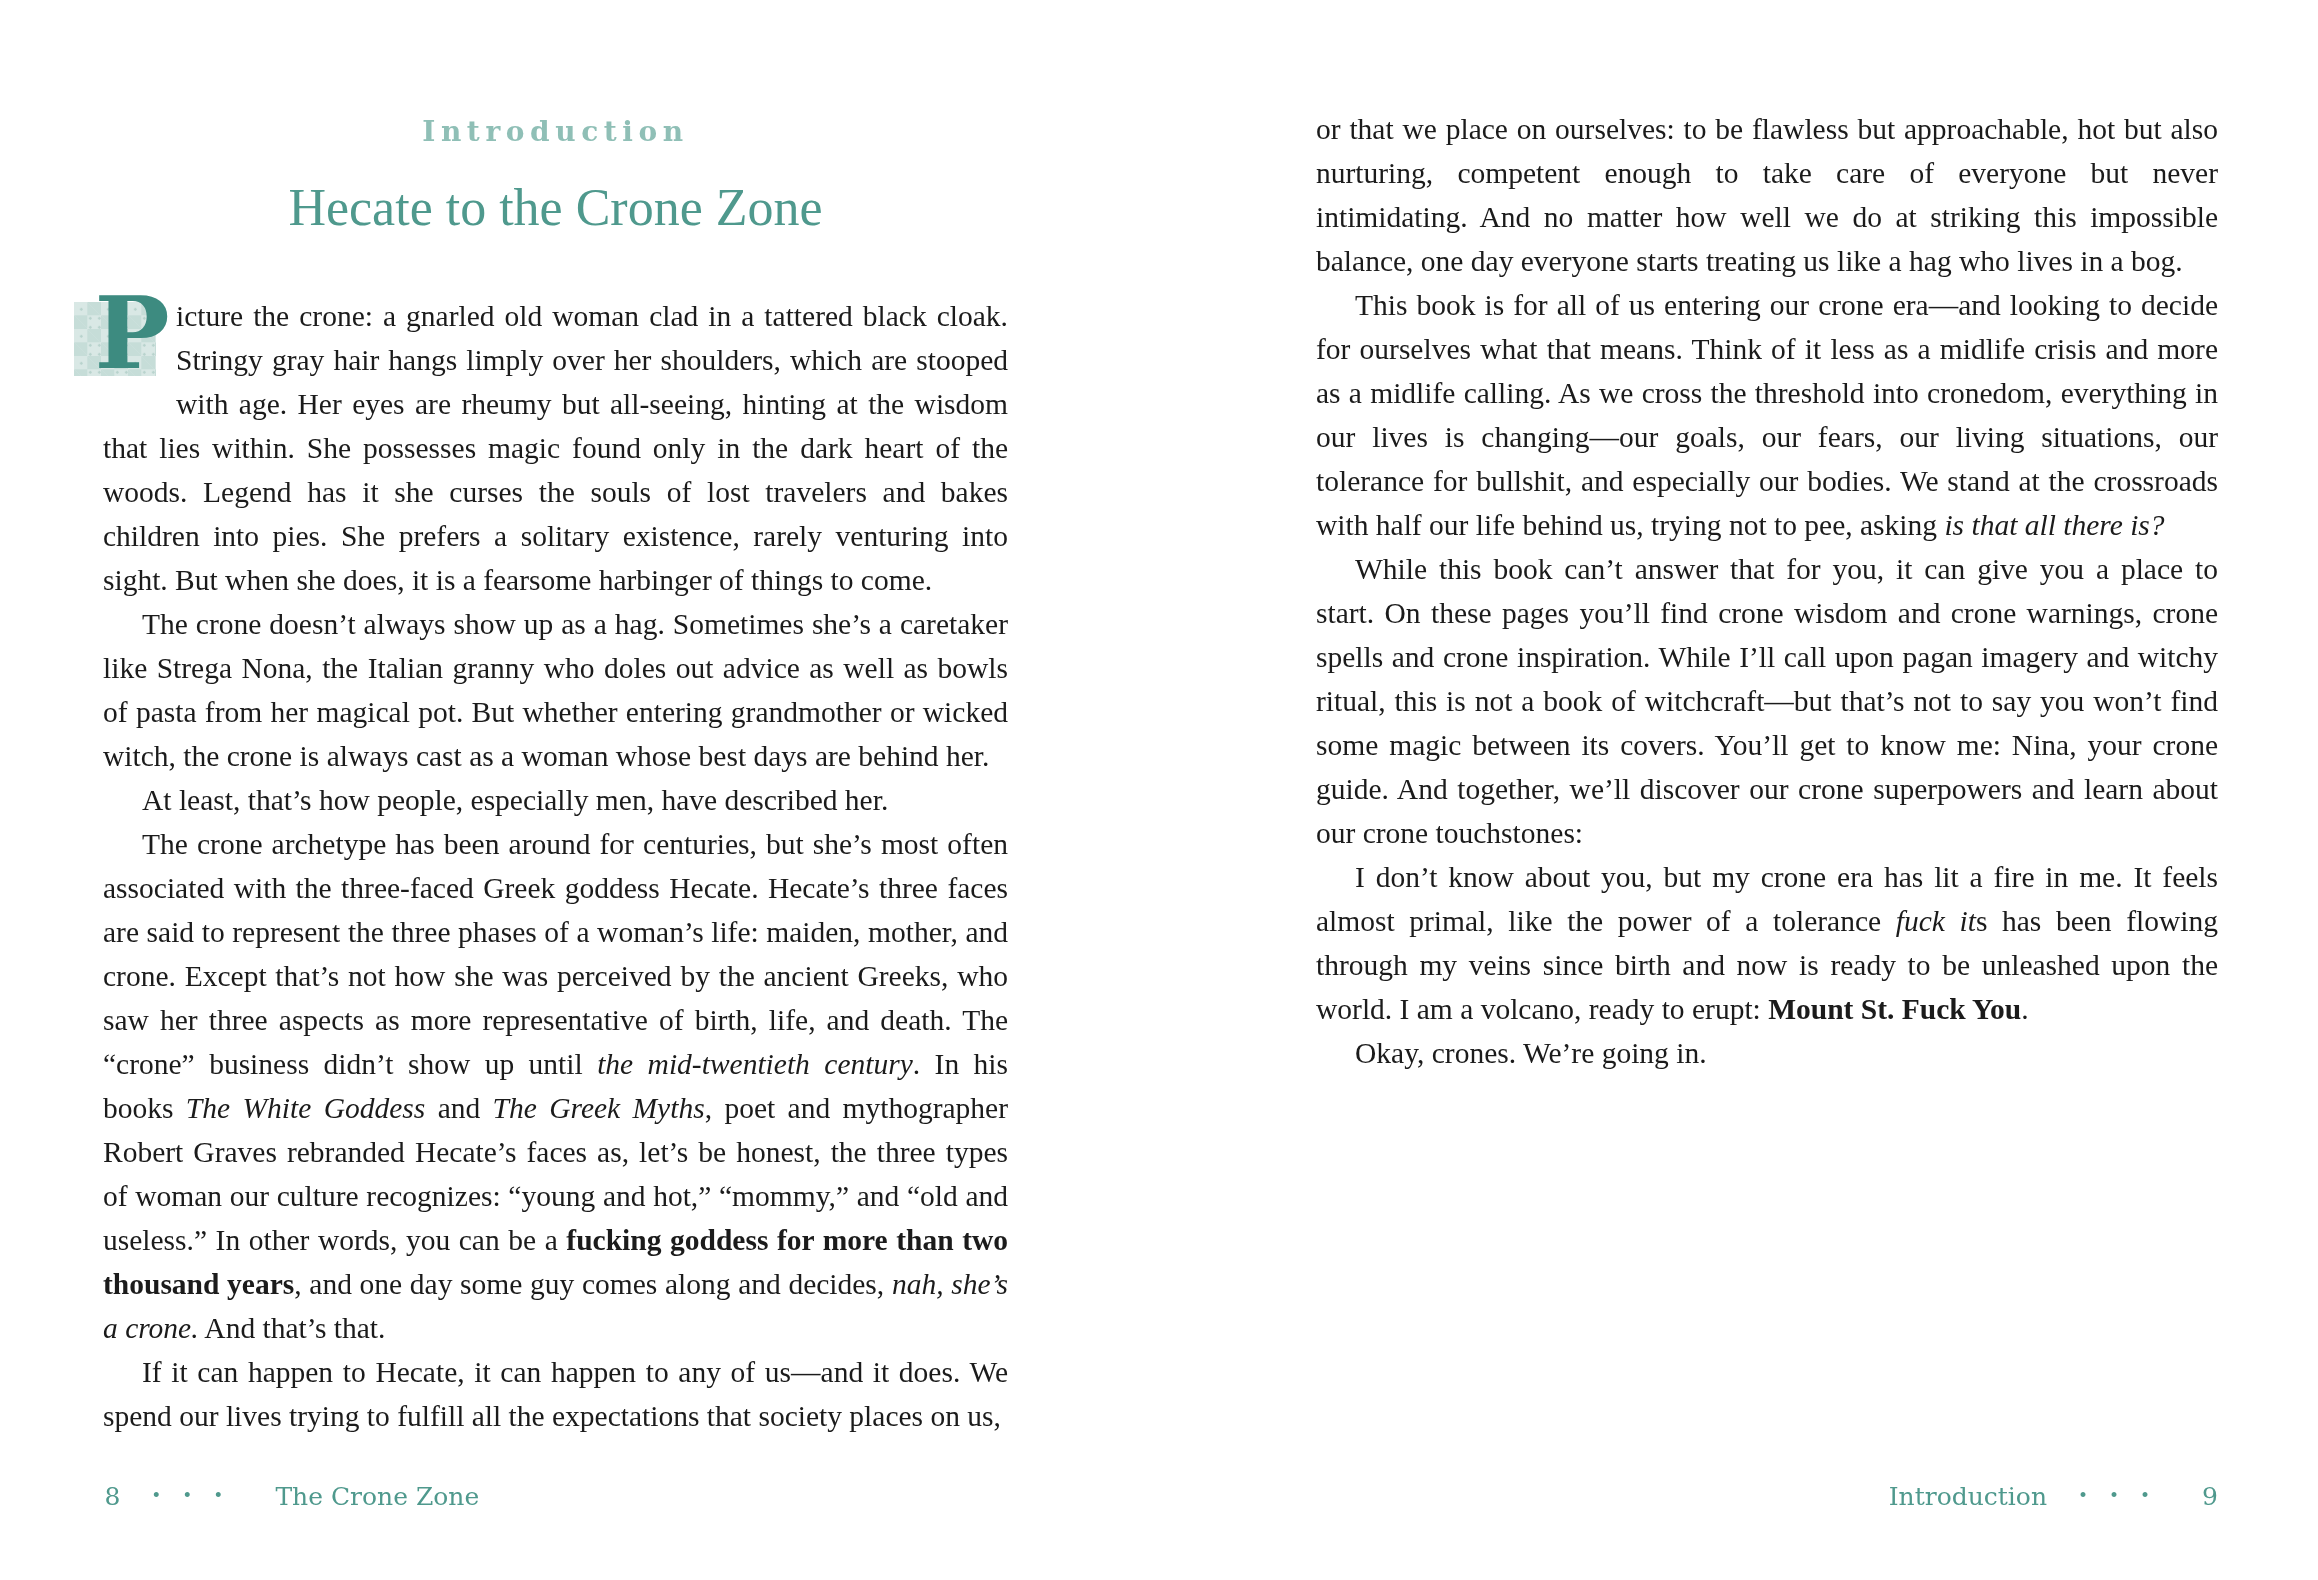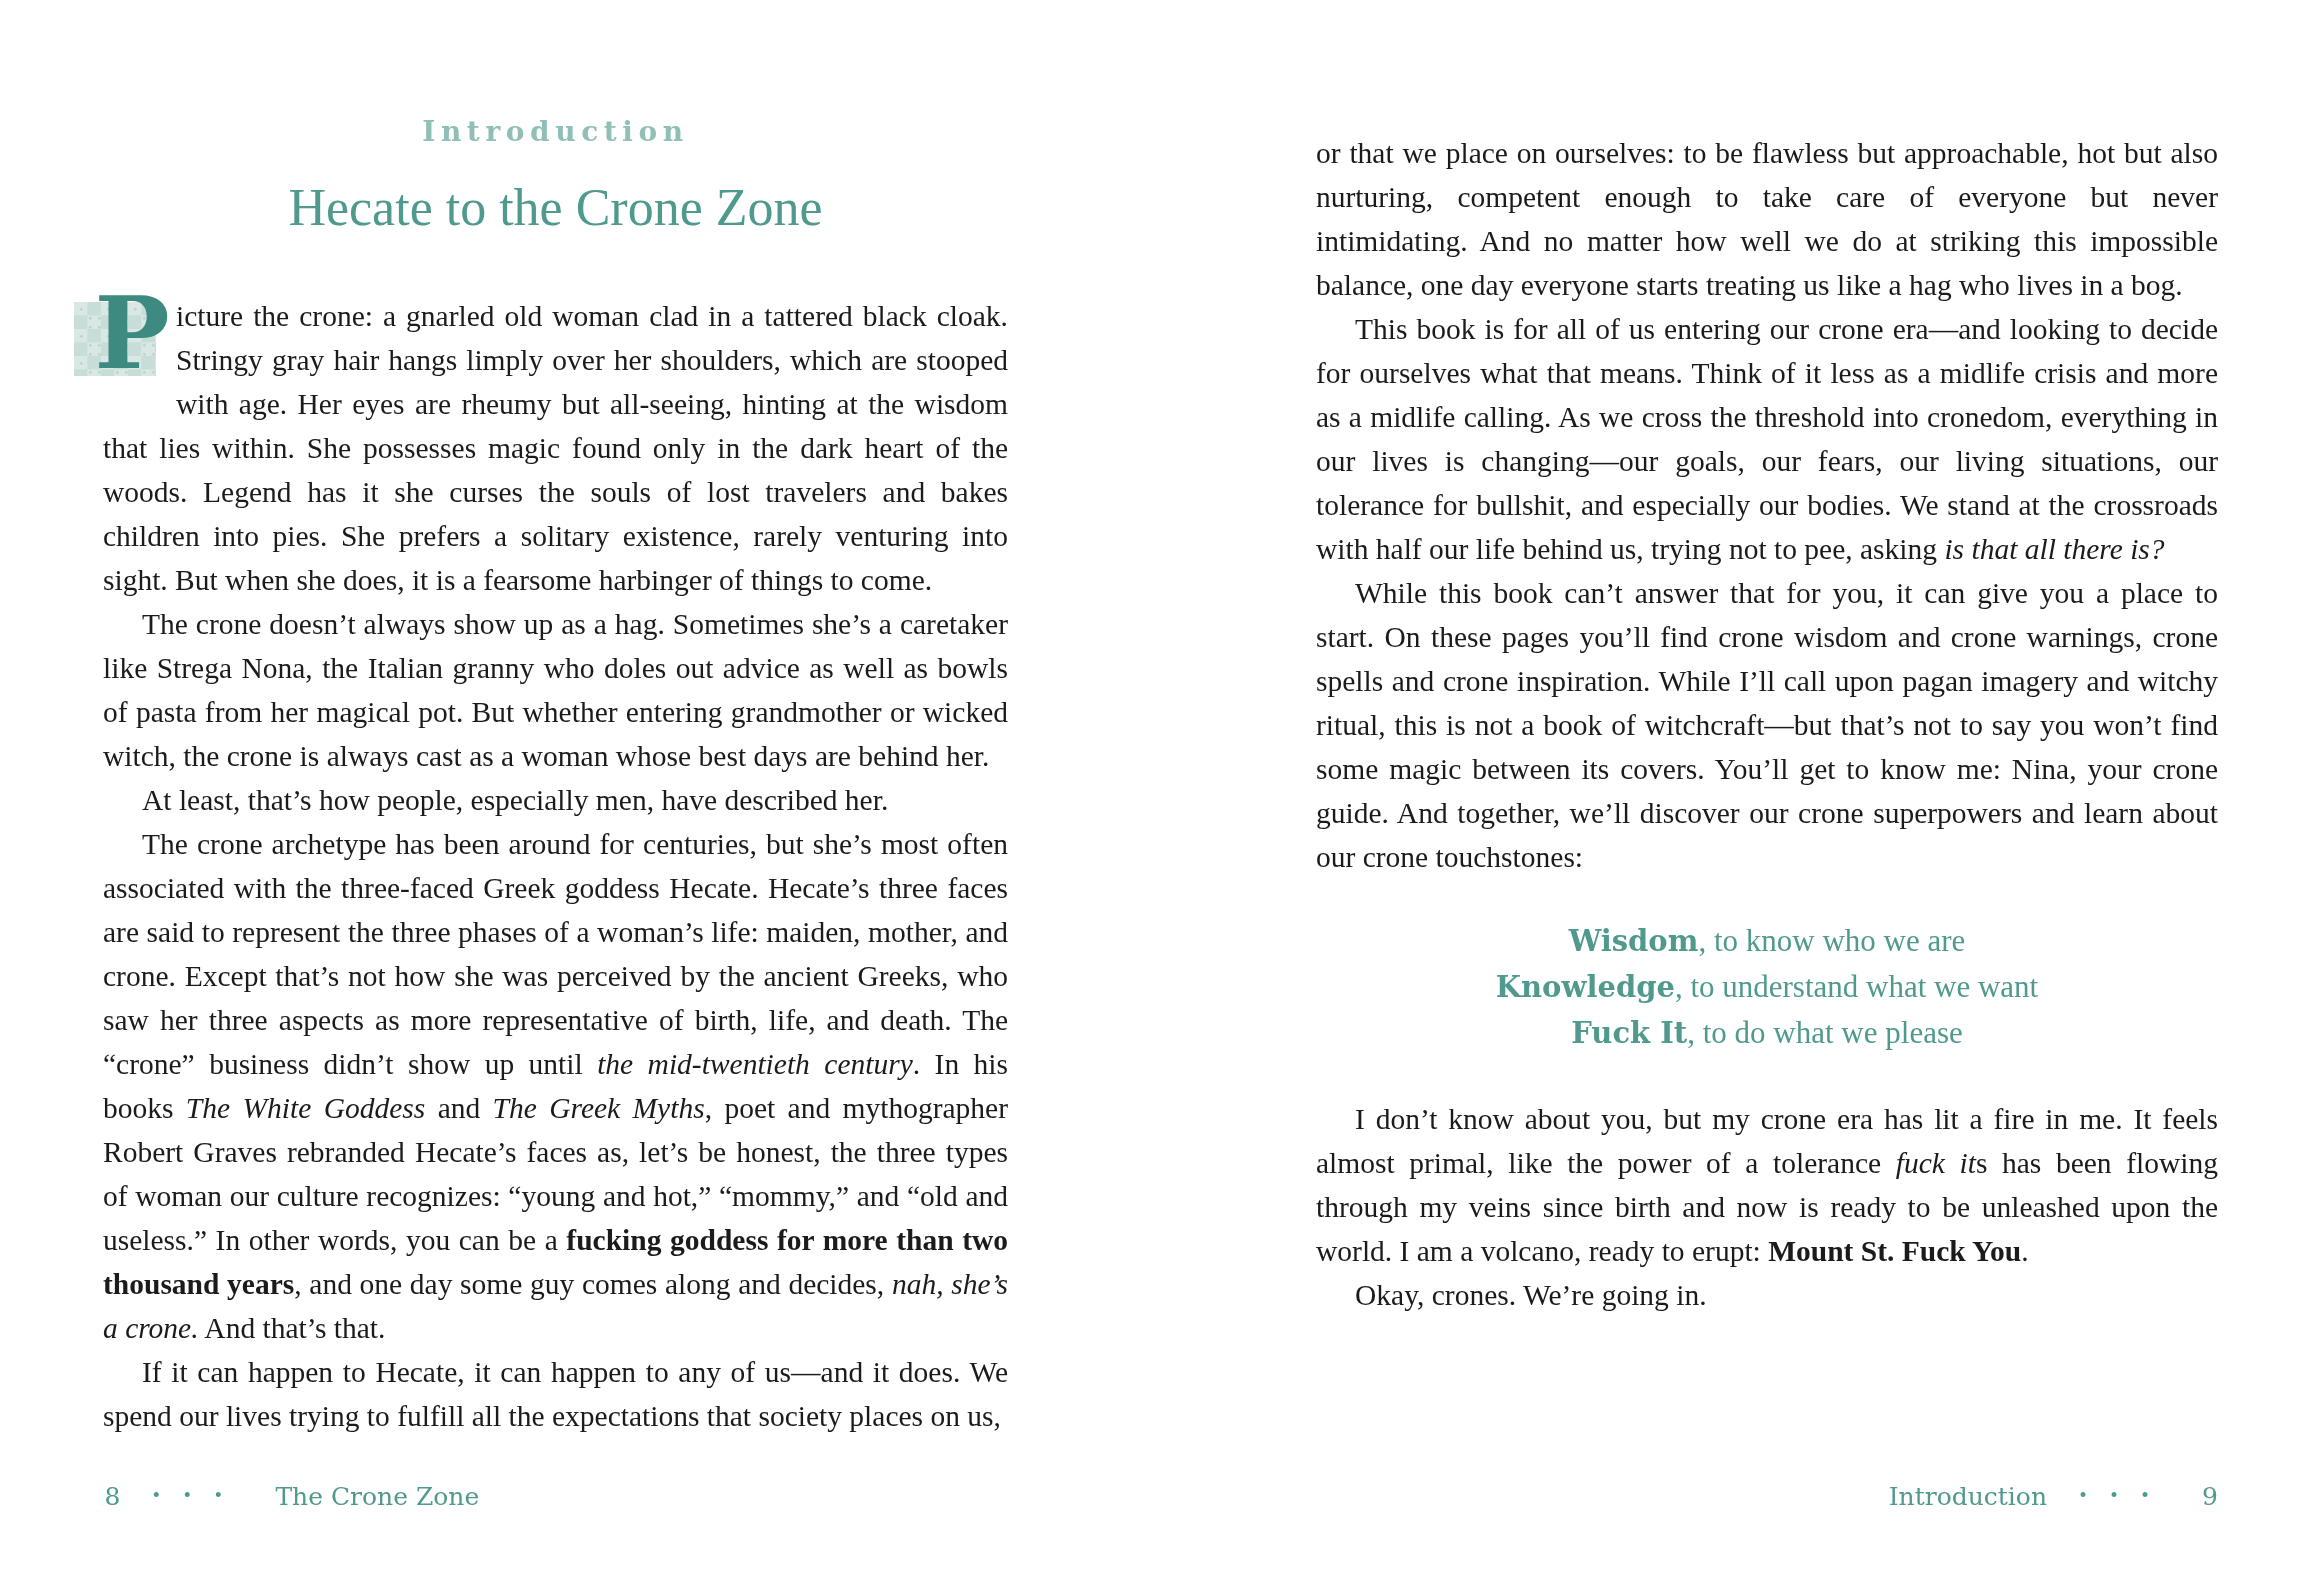--- a/index.html
+++ b/index.html
@@ -33,21 +33,20 @@
     font-size: 52px;
     line-height: 56px;
     color: var(--accent-teal, #4f998d);
   }
 
   .body-col {
     font-size: 29.5px;
     line-height: 44px;
     text-align: justify;
     color: var(--body-text, #1b1b1b);
-    margin-top: 24px;
   }
   .page.left  .body-col { margin-top: 58px; }
   .page.right .body-col { padding-top: 107px; }
 
   .body-col p { margin: 0; }
   .body-col p.indent { text-indent: 39px; }
   .body-col p.first  { text-indent: 0; }
 
   
   .dropcap {
@@ -133,25 +132,20 @@
       <span class="dots">•••</span>
       <span>The Crone Zone</span>
     </div>
   </div>
 
   <div class="page right">
     <div class="body-col">
         <p class="first"><span>or that we place on ourselves: to be flawless but approachable, hot but also nurturing, competent enough to take care of everyone but never intimidating. And no matter how well we do at striking this impossible balance, one day everyone starts treating us like a hag who lives in a bog.</span></p>
         <p class="indent"><span>This book is for all of us entering our crone era—and looking to decide for ourselves what that means. Think of it less as a midlife crisis and more as a midlife calling. As we cross the threshold into cronedom, everything in our lives is changing—our goals, our fears, our living situations, our tolerance for bullshit, and especially our bodies. We stand at the crossroads with half our life behind us, trying not to pee, asking </span><em>is that all there is?</em></p>
         <p class="indent"><span>While this book can’t answer that for you, it can give you a place to start. On these pages you’ll find crone wisdom and crone warnings, crone spells and crone inspiration. While I’ll call upon pagan imagery and witchy ritual, this is not a book of witchcraft—but that’s not to say you won’t find some magic between its covers. You’ll get to know me: Nina, your crone guide. And together, we’ll discover our crone superpowers and learn about our crone touchstones:</span></p>
-        <div class="touchstones">
-          <div class="touchstone-line"><strong>Wisdom</strong><span>, to know who we are</span></div>
-          <div class="touchstone-line"><strong>Knowledge</strong><span>, to understand what we want</span></div>
-          <div class="touchstone-line"><strong>Fuck It</strong><span>, to do what we please</span></div>
-        </div>
         <p class="indent"><span>I don’t know about you, but my crone era has lit a fire in me. It feels almost primal, like the power of a tolerance </span><em>fuck it</em><span>s has been flowing through my veins since birth and now is ready to be unleashed upon the world. I am a volcano, ready to erupt: </span><strong>Mount St. Fuck You</strong><span>.</span></p>
         <p class="indent"><span>Okay, crones. We’re going in.</span></p>
       </div>
     <div class="footer footer-right">
       <span>Introduction</span>
       <span class="dots">•••</span>
       <span>9</span>
     </div>
   </div>
 

